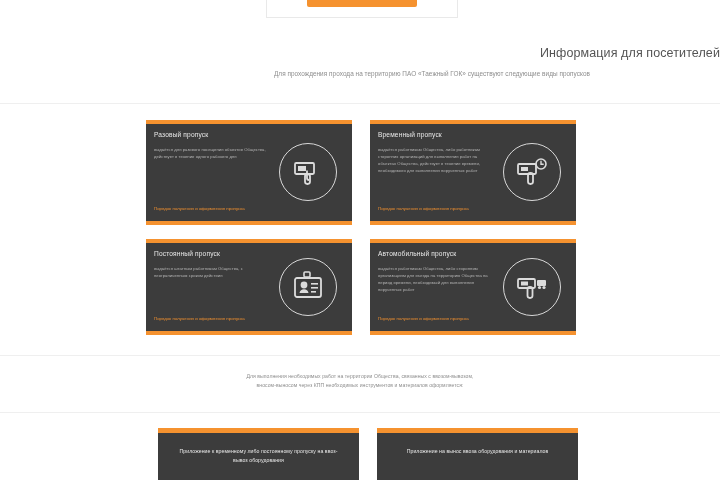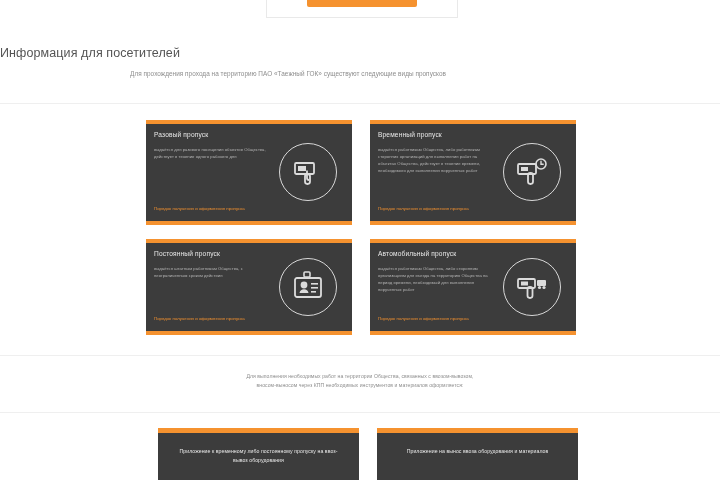--- a/index.html
+++ b/index.html
@@ -46,21 +46,21 @@
     overflow: hidden;
     cursor: pointer;
   }
 
   
   .intro {
     position: absolute;
     left: 0;
     top: 46px;
     width: 720px;
-    text-align: left;
+    text-align: right;
   }
   .intro-title {
     font-size: 12.5px;
     color: #545454;
     letter-spacing: 0.1px;
     font-weight: 400;
   }
   .intro-sub {
     margin-top: 9px;
     font-size: 6.4px;

